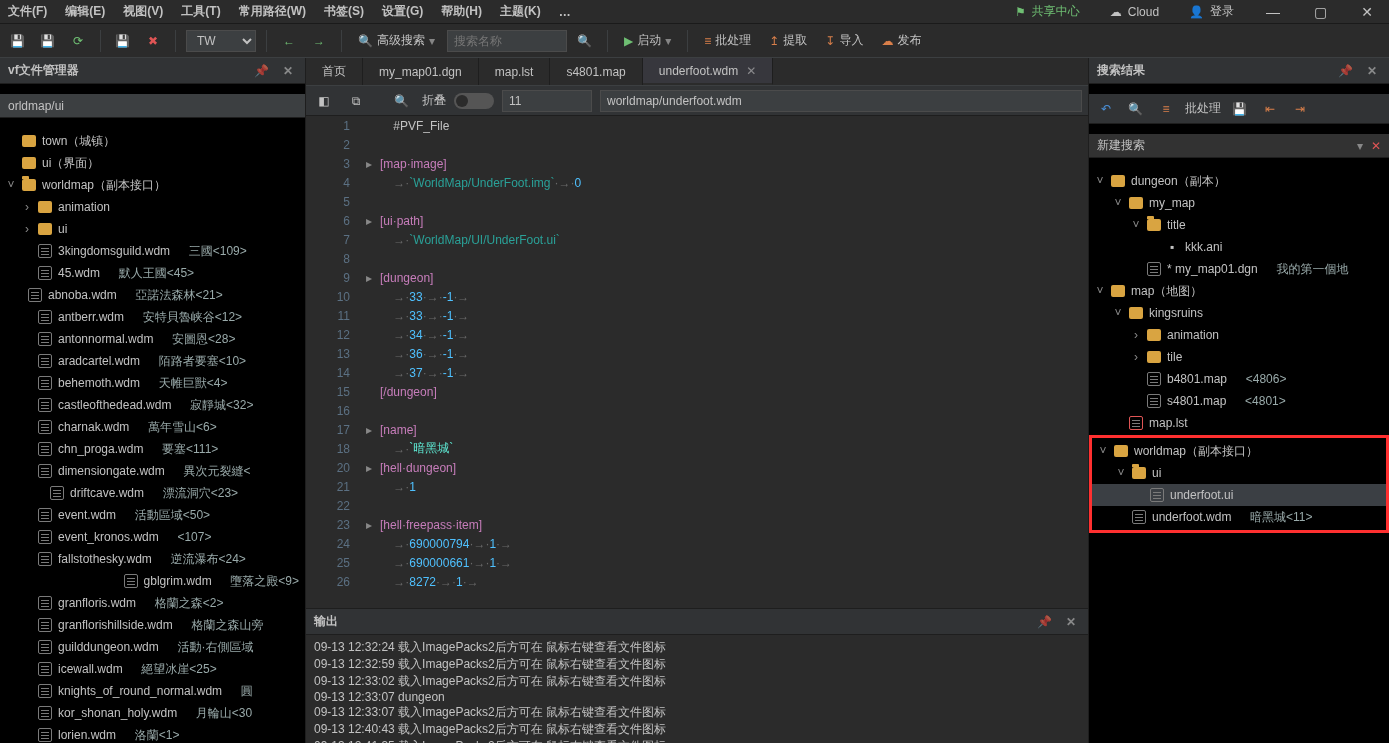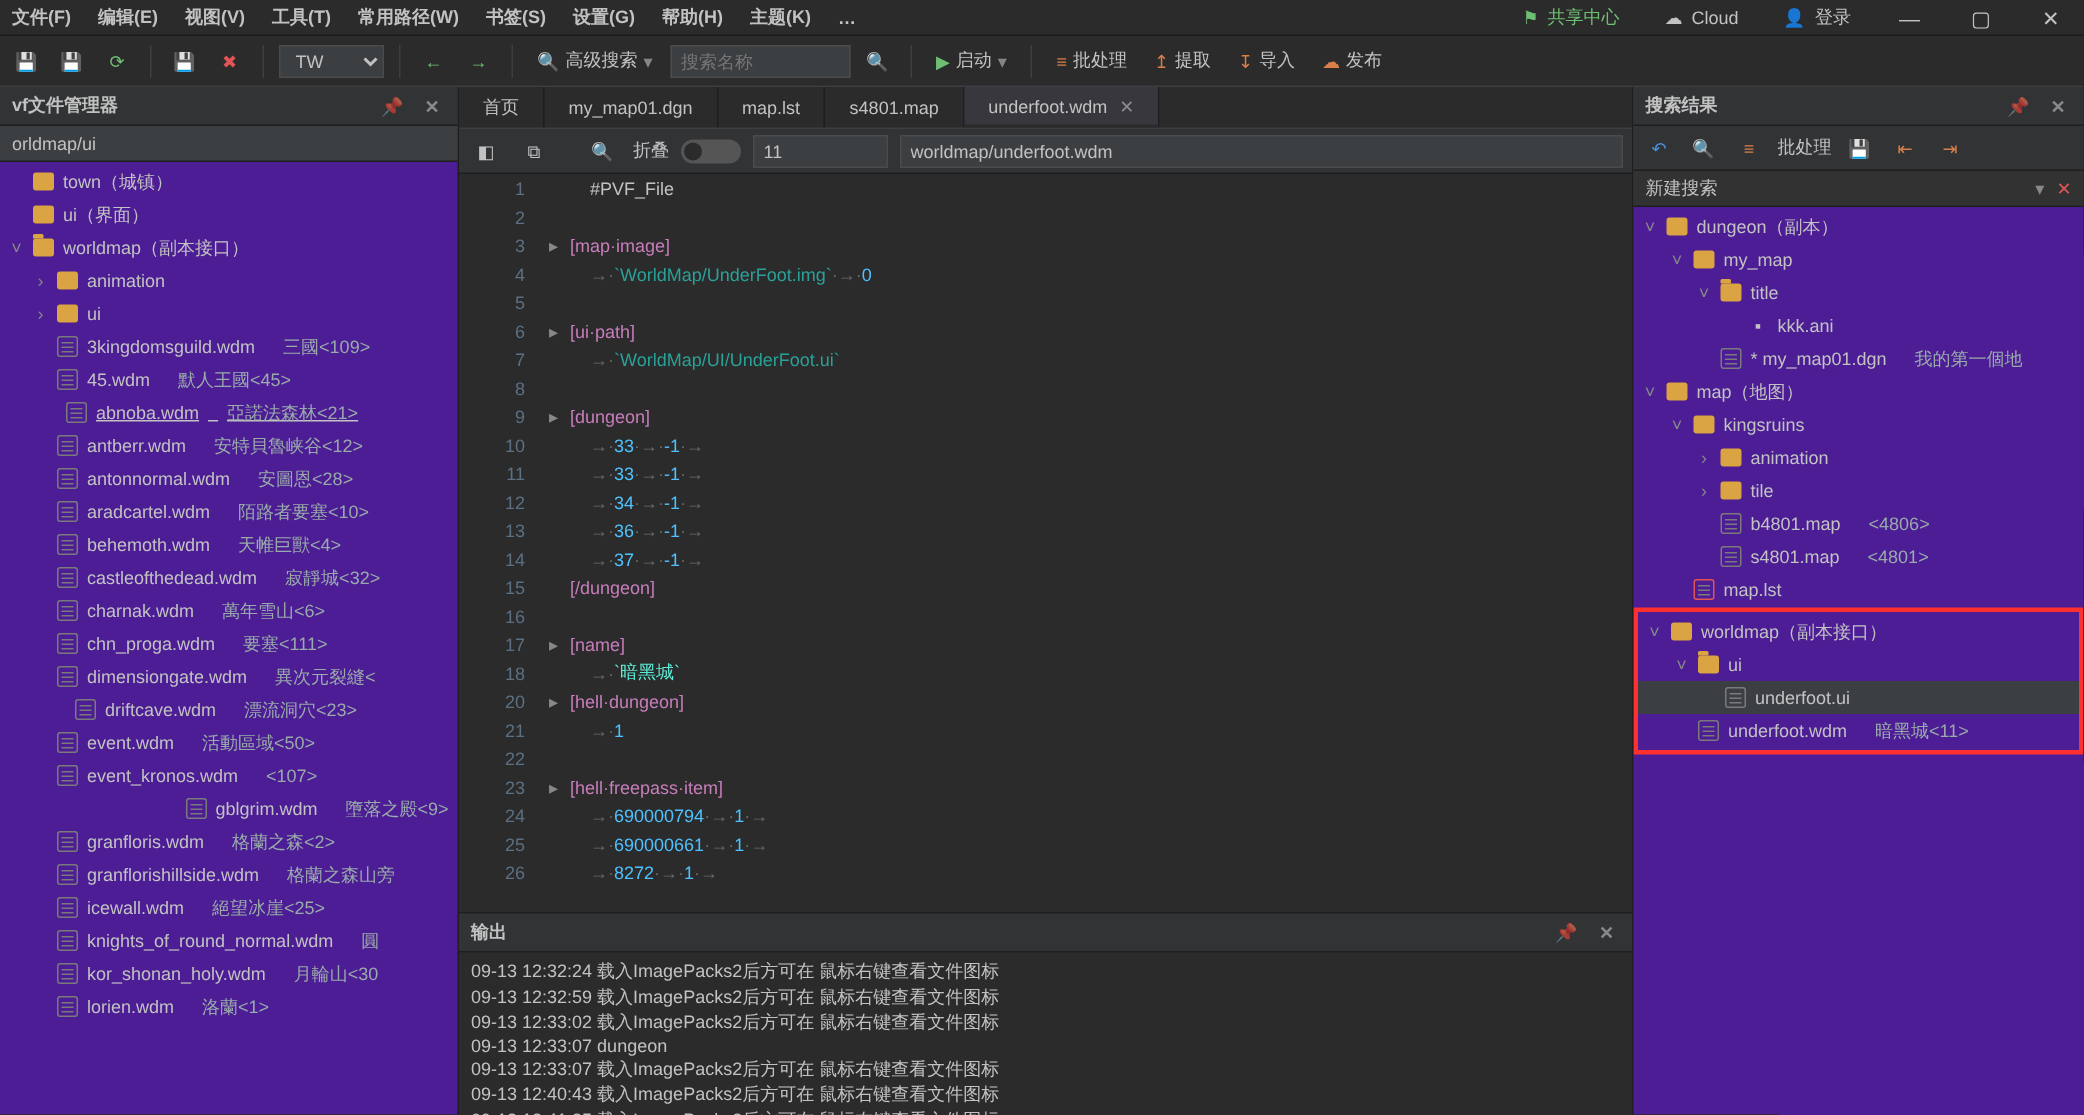--- a/index.html
+++ b/index.html
@@ -9,21 +9,21 @@
 .menubar .menu { white-space:nowrap; padding:2px 2px; cursor:pointer;font-weight:bold;}
 .menubar .spacer { flex:1;}
 .menubar .right-item { display:flex; align-items:center; gap:6px; padding:0 8px; cursor:pointer;}
 .winbtn { padding:2px 10px; font-size:14px; cursor:pointer;}
 .toolbar { height:34px; background:#2b2b2b; padding:0 6px; gap:6px; border-bottom:1px solid #3c3f41;}
 .toolbar .btn { width:24px; height:24px; display:flex; align-items:center; justify-content:center; cursor:pointer; color:#a9b7c6;}
 .toolbar .sep { width:1px; height:22px; background:#3c3f41; margin:0 4px;}
 .toolbar select,.toolbar input { background:#3c3f41; border:1px solid #4b4b4b; color:#c2c2c2; height:22px; padding:0 6px;}
 .toolbar .txtbtn { display:flex; align-items:center; gap:4px; padding:0 6px; cursor:pointer; height:24px;}
 .main { display:flex; height:calc(743px - 24px - 34px); }
-.panel { display:flex; flex-direction:column; background:#4c1d95;}
+.panel { display:flex; flex-direction:column; background:#000000;gap:10px;}
 .panel-header { height:26px; display:flex; align-items:center; padding:0 8px; background:#313335; border-bottom:1px solid #1e1e1e; gap:6px; font-weight:bold;}
 .panel-header .spacer{flex:1;}
 .panel-header .pinbtn{cursor:pointer;opacity:0.6;padding:0 4px;}
 .left { width:306px; border-right:1px solid #1e1e1e;}
 .left .addr { height:24px; padding:0 8px; background:#3c3f41; border-bottom:1px solid #1e1e1e;}
 .tree { flex:1; overflow:auto; padding:2px 0;}
 .tree .node { display:flex; align-items:center; gap:6px; height:22px; padding:0 6px; cursor:pointer; white-space:nowrap;}
 .ico-folder { width:14px;height:12px;background:#d9a441;border-radius:2px;position:relative;flex-shrink:0;}
 .ico-folder.open::before{content:"";position:absolute;left:0;top:-3px;width:7px;height:3px;background:#d9a441;border-radius:1px 1px 0 0;}
 .ico-file { width:14px;height:14px;border:1px solid #7a7a7a;border-radius:2px;flex-shrink:0;position:relative;}
@@ -169,35 +169,37 @@
           <span class="ico-folder"></span>
           <span>animation</span>
         </div>
         <div class="node" style="padding-left: 22px;">
           <span class="arrow">›</span>
           <span class="ico-folder"></span>
           <span>ui</span>
         </div>
         <div class="node" style="padding-left: 22px;"><span class="arrow"></span><span class="ico-file"></span><span>3kingdomsguild.wdm</span>&nbsp;&nbsp;<span class="badge">三國&lt;109&gt;</span></div>
         <div class="node" style="padding-left: 22px;"><span class="arrow"></span><span class="ico-file"></span><span>45.wdm</span>&nbsp;&nbsp;<span class="badge">默人王國&lt;45&gt;</span></div>
-        <div class="node" style="padding-left: 28px; text-decoration: underline;"><span class="arrow"></span><span class="ico-file"></span><span>abnoba.wdm</span>&nbsp;&nbsp;<span class="badge">亞諾法森林&lt;21&gt;</span></div>
+        <div class="node" style="padding-left: 12px;"><span class="arrow"></span><span class="ico-file"></span><span>abnoba.wdm</span>&nbsp;&nbsp;<span class="badge">亞諾法森林&lt;21&gt;</span></div>
         <div class="node" style="padding-left: 22px;"><span class="arrow"></span><span class="ico-file"></span><span>antberr.wdm</span>&nbsp;&nbsp;<span class="badge">安特貝魯峡谷&lt;12&gt;</span></div>
         <div class="node" style="padding-left: 22px;"><span class="arrow"></span><span class="ico-file"></span><span>antonnormal.wdm</span>&nbsp;&nbsp;<span class="badge">安圖恩&lt;28&gt;</span></div>
         <div class="node" style="padding-left: 22px;"><span class="arrow"></span><span class="ico-file"></span><span>aradcartel.wdm</span>&nbsp;&nbsp;<span class="badge">陌路者要塞&lt;10&gt;</span></div>
         <div class="node" style="padding-left: 22px;"><span class="arrow"></span><span class="ico-file"></span><span>behemoth.wdm</span>&nbsp;&nbsp;<span class="badge">天帷巨獸&lt;4&gt;</span></div>
         <div class="node" style="padding-left: 22px;"><span class="arrow"></span><span class="ico-file"></span><span>castleofthedead.wdm</span>&nbsp;&nbsp;<span class="badge">寂靜城&lt;32&gt;</span></div>
         <div class="node" style="padding-left: 22px;"><span class="arrow"></span><span class="ico-file"></span><span>charnak.wdm</span>&nbsp;&nbsp;<span class="badge">萬年雪山&lt;6&gt;</span></div>
         <div class="node" style="padding-left: 22px;"><span class="arrow"></span><span class="ico-file"></span><span>chn_proga.wdm</span>&nbsp;&nbsp;<span class="badge">要塞&lt;111&gt;</span></div>
         <div class="node" style="padding-left: 22px;"><span class="arrow"></span><span class="ico-file"></span><span>dimensiongate.wdm</span>&nbsp;&nbsp;<span class="badge">異次元裂縫&lt;</span></div>
         <div class="node" style="padding-left: 34px;"><span class="arrow"></span><span class="ico-file"></span><span>driftcave.wdm</span>&nbsp;&nbsp;<span class="badge">漂流洞穴&lt;23&gt;</span></div>
         <div class="node" style="padding-left: 22px;"><span class="arrow"></span><span class="ico-file"></span><span>event.wdm</span>&nbsp;&nbsp;<span class="badge">活動區域&lt;50&gt;</span></div>
         <div class="node" style="padding-left: 22px;"><span class="arrow"></span><span class="ico-file"></span><span>event_kronos.wdm</span>&nbsp;&nbsp;<span class="badge">&lt;107&gt;</span></div>
+        <div class="node" style="padding-left: 22px;"><span class="arrow"></span><span class="ico-file"></span><span>fallstothesky.wdm</span>&nbsp;&nbsp;<span class="badge">逆流瀑布&lt;24&gt;</span></div>
         <div class="node" style="padding-left: 22px; justify-content: flex-end;"><span class="arrow"></span><span class="ico-file"></span><span>gblgrim.wdm</span>&nbsp;&nbsp;<span class="badge">墮落之殿&lt;9&gt;</span></div>
         <div class="node" style="padding-left: 22px;"><span class="arrow"></span><span class="ico-file"></span><span>granfloris.wdm</span>&nbsp;&nbsp;<span class="badge">格蘭之森&lt;2&gt;</span></div>
         <div class="node" style="padding-left: 22px;"><span class="arrow"></span><span class="ico-file"></span><span>granflorishillside.wdm</span>&nbsp;&nbsp;<span class="badge">格蘭之森山旁</span></div>
+        <div class="node" style="padding-left: 22px;"><span class="arrow"></span><span class="ico-file"></span><span>guilddungeon.wdm</span>&nbsp;&nbsp;<span class="badge">活動·右側區域</span></div>
         <div class="node" style="padding-left: 22px;"><span class="arrow"></span><span class="ico-file"></span><span>icewall.wdm</span>&nbsp;&nbsp;<span class="badge">絕望冰崖&lt;25&gt;</span></div>
         <div class="node" style="padding-left: 22px;"><span class="arrow"></span><span class="ico-file"></span><span>knights_of_round_normal.wdm</span>&nbsp;&nbsp;<span class="badge">圓</span></div>
         <div class="node" style="padding-left: 22px;"><span class="arrow"></span><span class="ico-file"></span><span>kor_shonan_holy.wdm</span>&nbsp;&nbsp;<span class="badge">月輪山&lt;30</span></div>
         <div class="node" style="padding-left: 22px;"><span class="arrow"></span><span class="ico-file"></span><span>lorien.wdm</span>&nbsp;&nbsp;<span class="badge">洛蘭&lt;1&gt;</span></div>
       </div>
   </div>
 
   <div class="center">
     <div class="tabs" id="tabs">
         <div class="tab">

